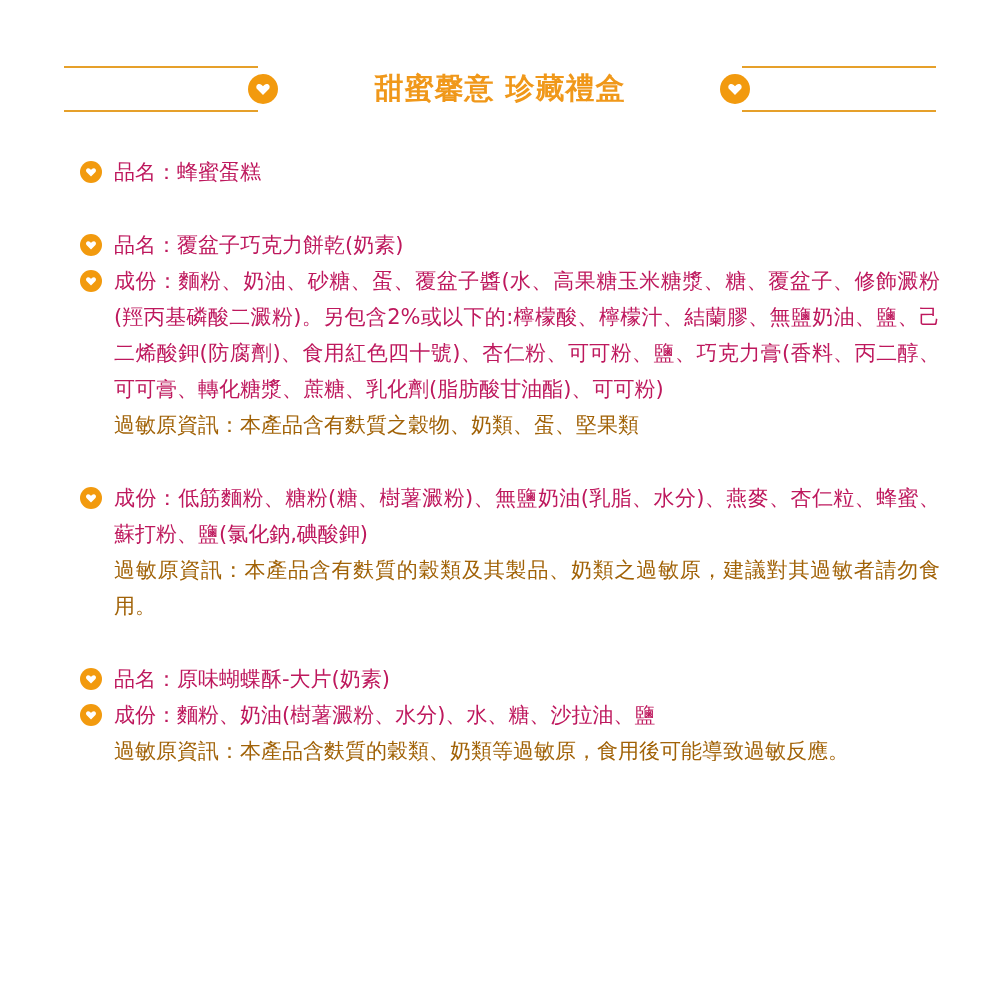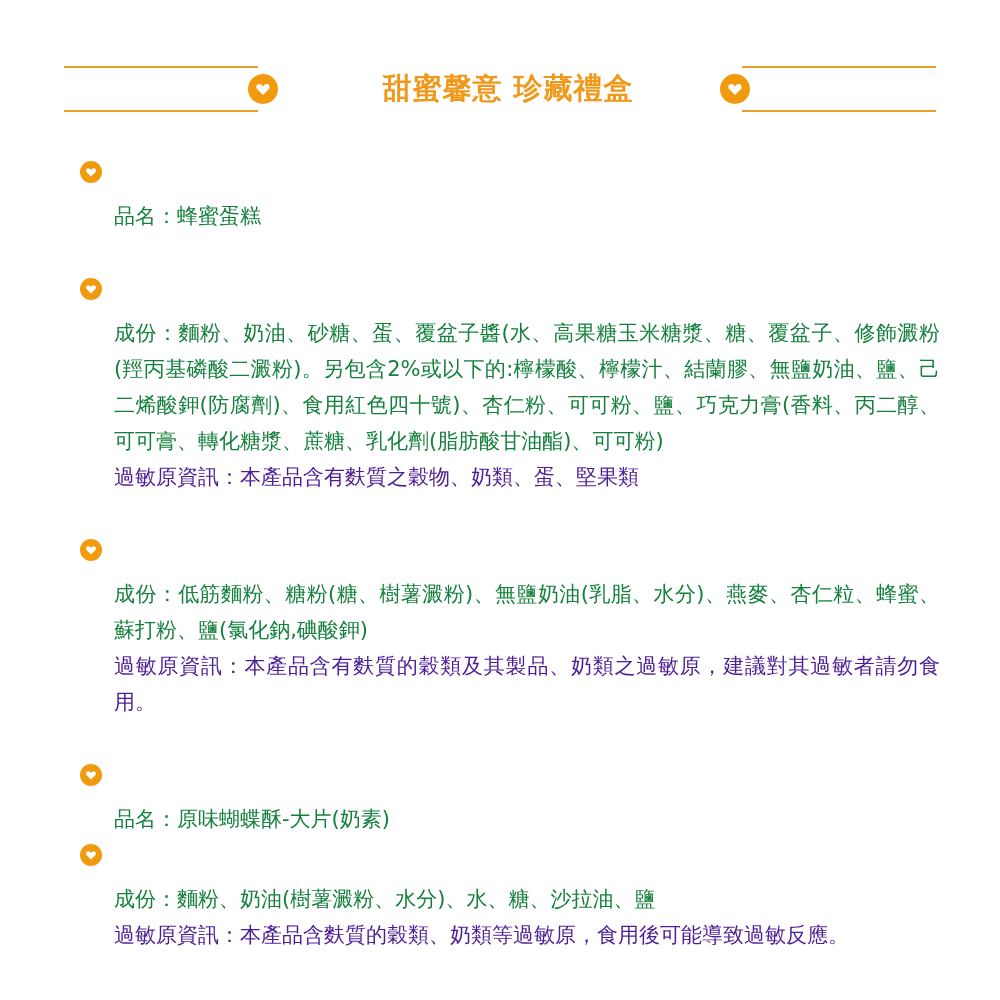--- a/index.html
+++ b/index.html
@@ -39,21 +39,21 @@
       background: #f29a0e;
       display: flex;
       align-items: center;
       justify-content: center;
     }
     .hcircle.left { left: 248px; top: 74px; }
     .hcircle.right { left: 720px; top: 74px; }
     .hcircle svg { width: 16px; height: 16px; }
     .title {
       position: absolute;
-      left: 308px;
+      left: 300px;
       width: 400px;
       top: 66px;
       text-align: center;
       font-size: 29px;
       font-weight: bold;
       color: #f0981a;
       letter-spacing: 1px;
       line-height: 44px;
     }
     .content {
@@ -80,28 +80,27 @@
       margin-top: 7px;
       margin-right: 12px;
       display: flex;
       align-items: center;
       justify-content: center;
     }
     .bullet svg { width: 12px; height: 12px; }
     .text {
       flex: 1;
       text-align: justify;
-      color: #15803d;
-      margin-top: 44px;
+      color: #be185d;
     }
     .allergen {
       margin-left: 34px;
       font-size: 21px;
       line-height: 36px;
-      color: #4c1d95;
+      color: #a16207;
       text-align: justify;
     }
   </style>
 </head>
 <body>
 
 <div class="header">
   <div class="hline l1"></div>
   <div class="hline l2"></div>
   <div class="hcircle left">
@@ -126,20 +125,28 @@
       <span class="bullet">
           <svg viewBox="0 0 24 24">
             <path d="M12 21 L3.5 12.5 C1 10 1.5 5.5 5.5 4.5 C8 4 10.5 5.5 12 8 C13.5 5.5 16 4 18.5 4.5 C22.5 5.5 23 10 20.5 12.5 Z" fill="#ffffff"></path>
           </svg>
         </span>
       <span class="text">品名：蜂蜜蛋糕</span>
     </div>
   </div>
 
   <div class="product">
+    <div class="row">
+      <span class="bullet">
+          <svg viewBox="0 0 24 24">
+            <path d="M12 21 L3.5 12.5 C1 10 1.5 5.5 5.5 4.5 C8 4 10.5 5.5 12 8 C13.5 5.5 16 4 18.5 4.5 C22.5 5.5 23 10 20.5 12.5 Z" fill="#ffffff"></path>
+          </svg>
+        </span>
+      <span class="text">品名：覆盆子巧克力餅乾(奶素)</span>
+    </div>
     <div class="row">
       <span class="bullet">
           <svg viewBox="0 0 24 24">
             <path d="M12 21 L3.5 12.5 C1 10 1.5 5.5 5.5 4.5 C8 4 10.5 5.5 12 8 C13.5 5.5 16 4 18.5 4.5 C22.5 5.5 23 10 20.5 12.5 Z" fill="#ffffff"></path>
           </svg>
         </span>
       <span class="text">成份：麵粉、奶油、砂糖、蛋、覆盆子醬(水、高果糖玉米糖漿、糖、覆盆子、修飾澱粉(羥丙基磷酸二澱粉)。另包含2%或以下的:檸檬酸、檸檬汁、結蘭膠、無鹽奶油、鹽、己二烯酸鉀(防腐劑)、食用紅色四十號)、杏仁粉、可可粉、鹽、巧克力膏(香料、丙二醇、可可膏、轉化糖漿、蔗糖、乳化劑(脂肪酸甘油酯)、可可粉)</span>
     </div>
     <div class="allergen">過敏原資訊：本產品含有麩質之穀物、奶類、蛋、堅果類</div>
   </div>

